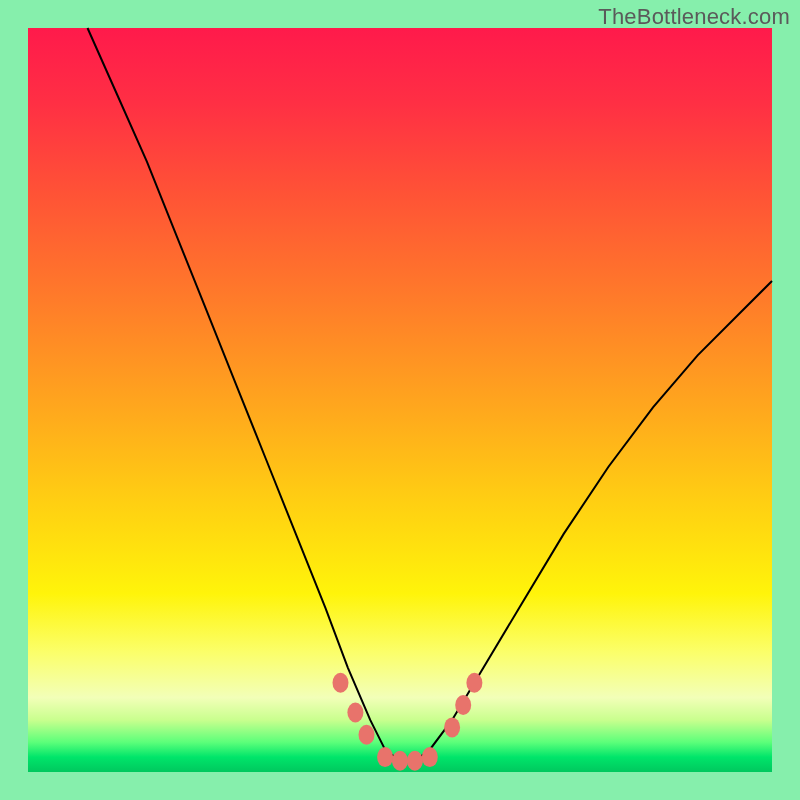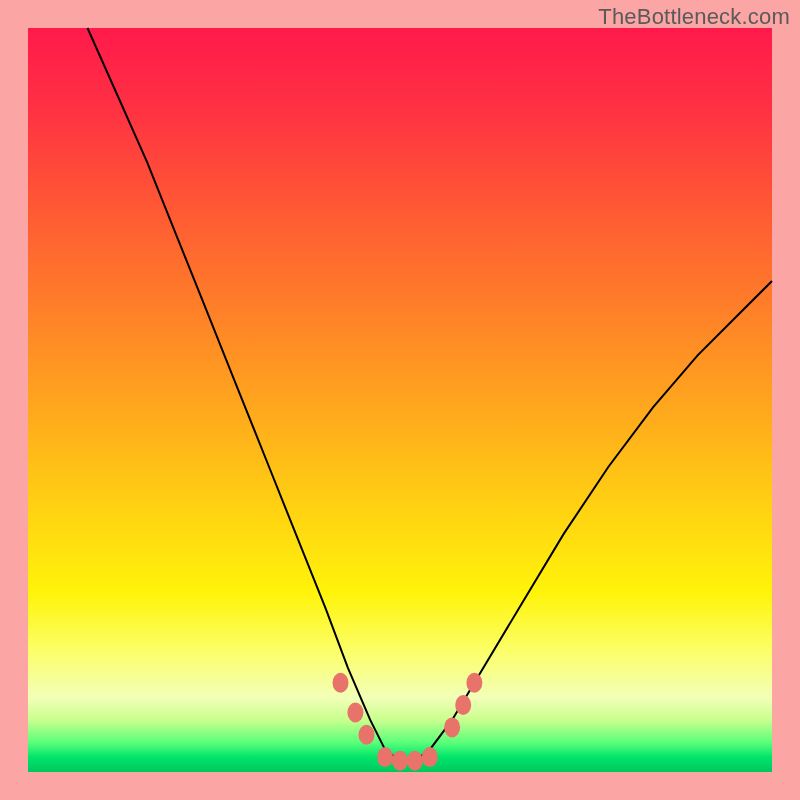--- a/index.html
+++ b/index.html
@@ -7,21 +7,21 @@
     padding: 0;
     width: 800px;
     height: 800px;
     overflow: hidden;
     background: #000;
     font-family: Arial, Helvetica, sans-serif;
   }
   .frame {
     position: absolute;
     inset: 0;
-    background: #fca5a5;
+    background: #86efac;
   }
   .plot-area {
     position: absolute;
     left: 28px;
     top: 28px;
     width: 744px;
     height: 744px;
     
     background: linear-gradient(
       to bottom,

